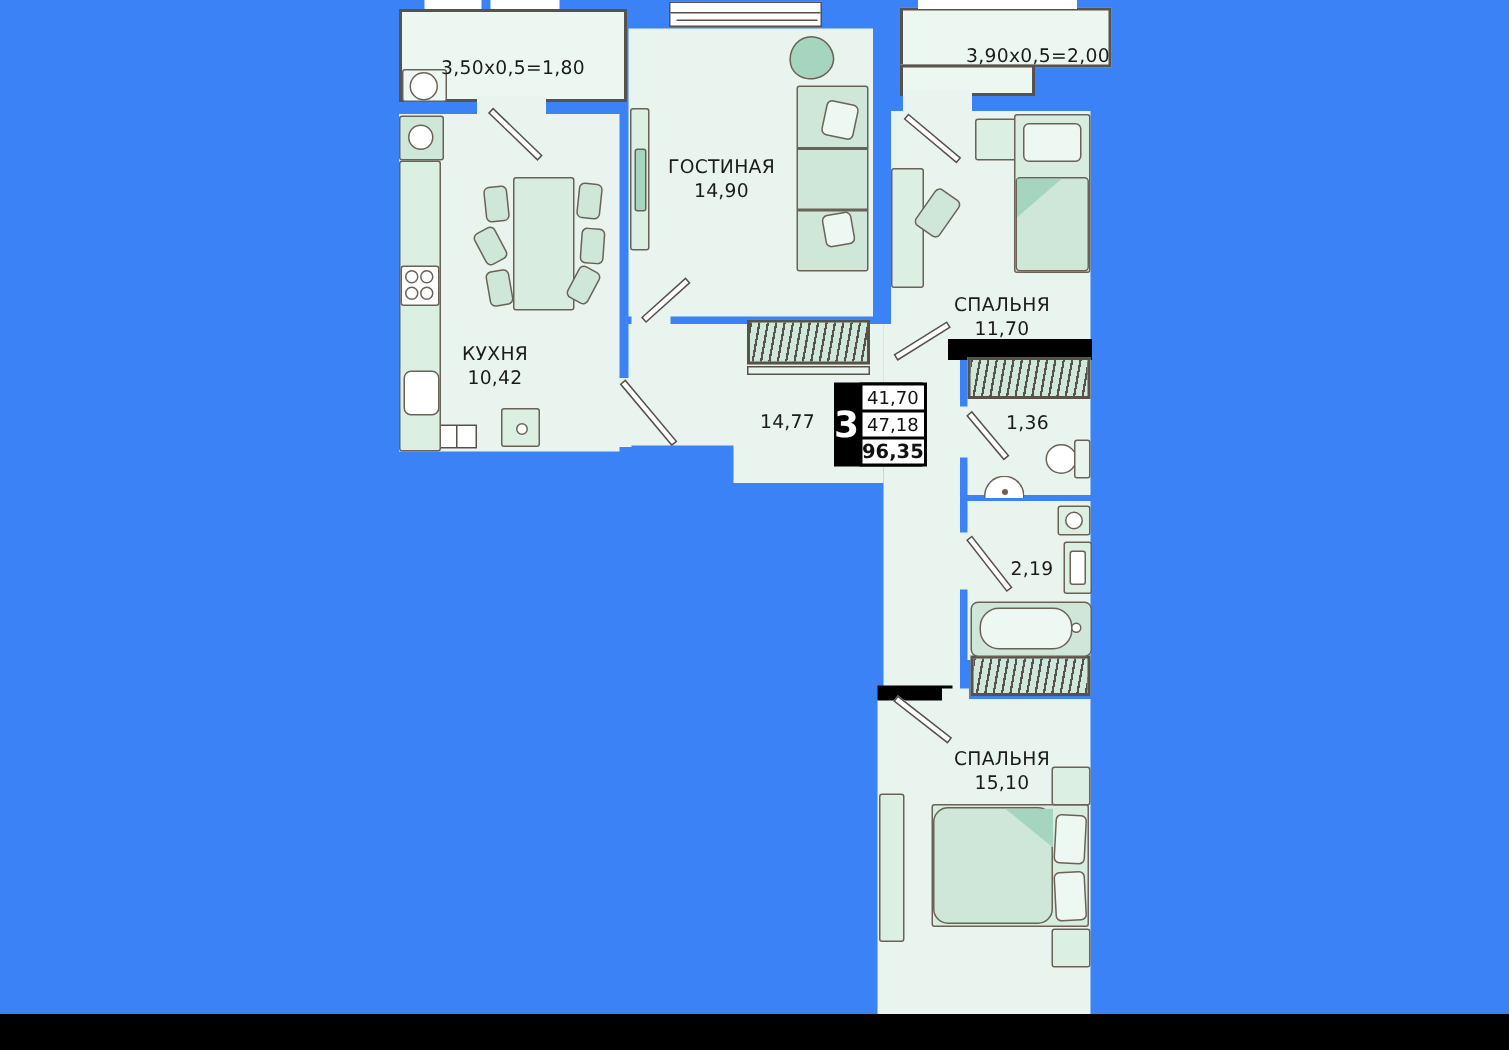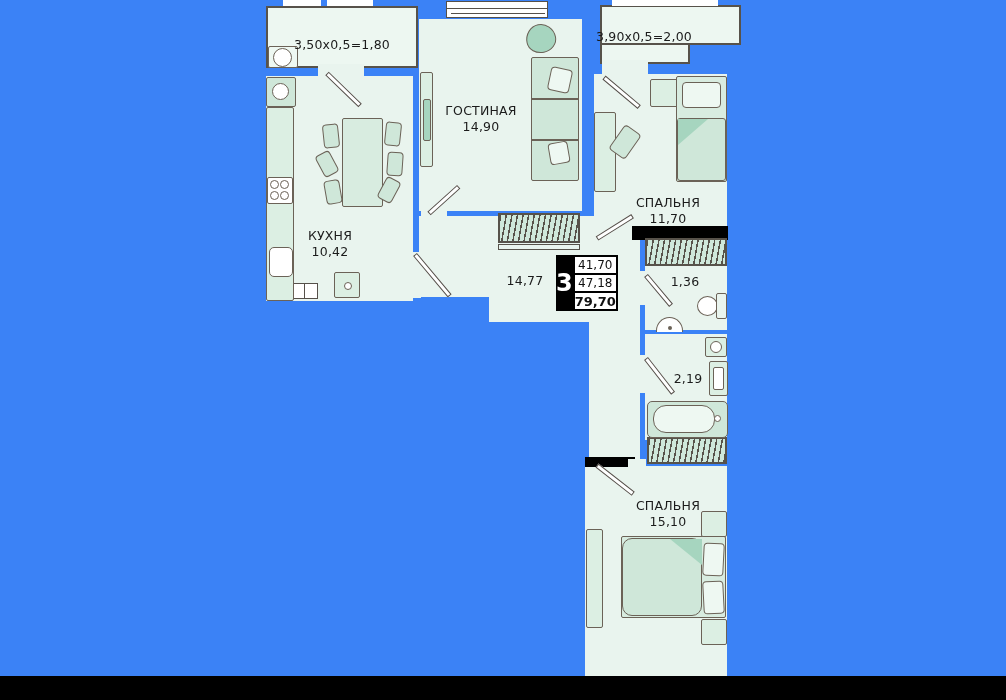--- a/index.html
+++ b/index.html
@@ -163,21 +163,21 @@
   <div class="f flight" style="left:701px;top:511px;width:26px;height:26px;"></div>
   <div class="f flight" style="left:701px;top:619px;width:26px;height:26px;"></div>
 
   <div class="lbl" style="left:342px;top:37px;">
     <span>3,50x0,5=1,80</span>
   </div>
   <div class="lbl" style="left:481px;top:103px;">
     <span>ГОСТИНАЯ</span>
     <span>14,90</span>
   </div>
-  <div class="lbl" style="left:644px;top:29px;">
+  <div class="lbl" style="left:692px;top:29px;">
     <span>3,90x0,5=2,00</span>
   </div>
   <div class="lbl" style="left:668px;top:195px;">
     <span>СПАЛЬНЯ</span>
     <span>11,70</span>
   </div>
   <div class="lbl" style="left:330px;top:228px;">
     <span>КУХНЯ</span>
     <span>10,42</span>
   </div>
@@ -193,17 +193,17 @@
   <div class="lbl" style="left:668px;top:498px;">
     <span>СПАЛЬНЯ</span>
     <span>15,10</span>
   </div>
 
   <div class="infobox">
     <div class="num">3</div>
     <div class="vals">
       <div class="cell">41,70</div>
       <div class="cell">47,18</div>
-      <div class="cell total">79,70</div>
+      <div class="cell total">96,35</div>
     </div>
   </div>
 
 </div>
 
 </body></html>

